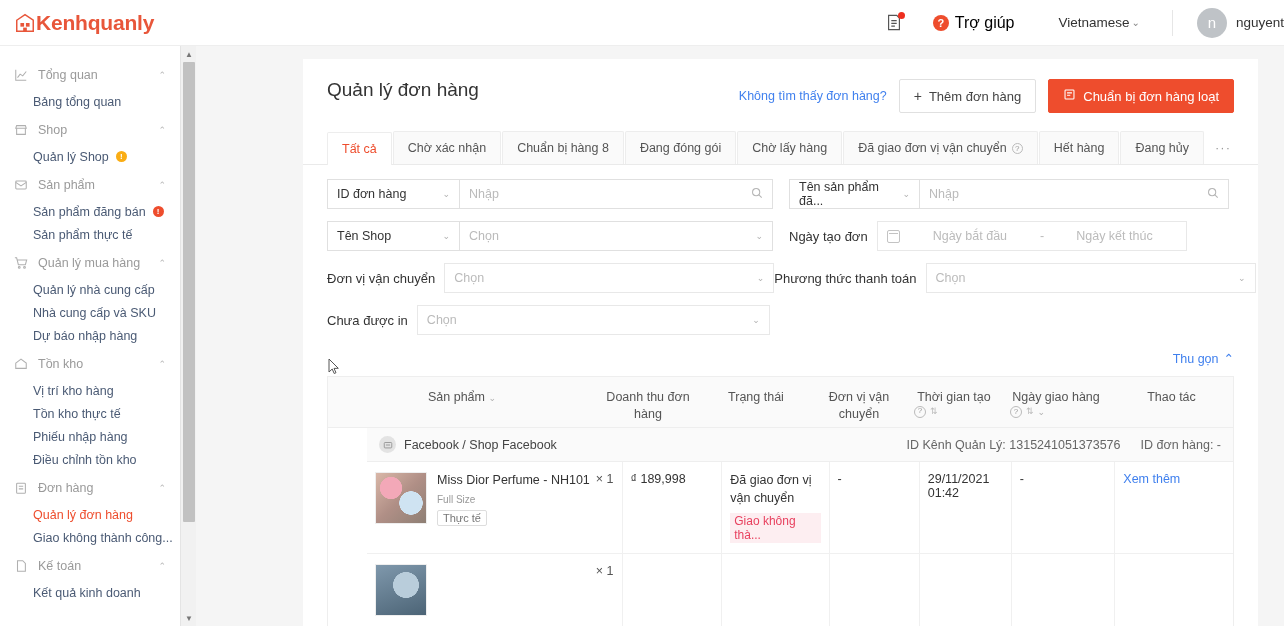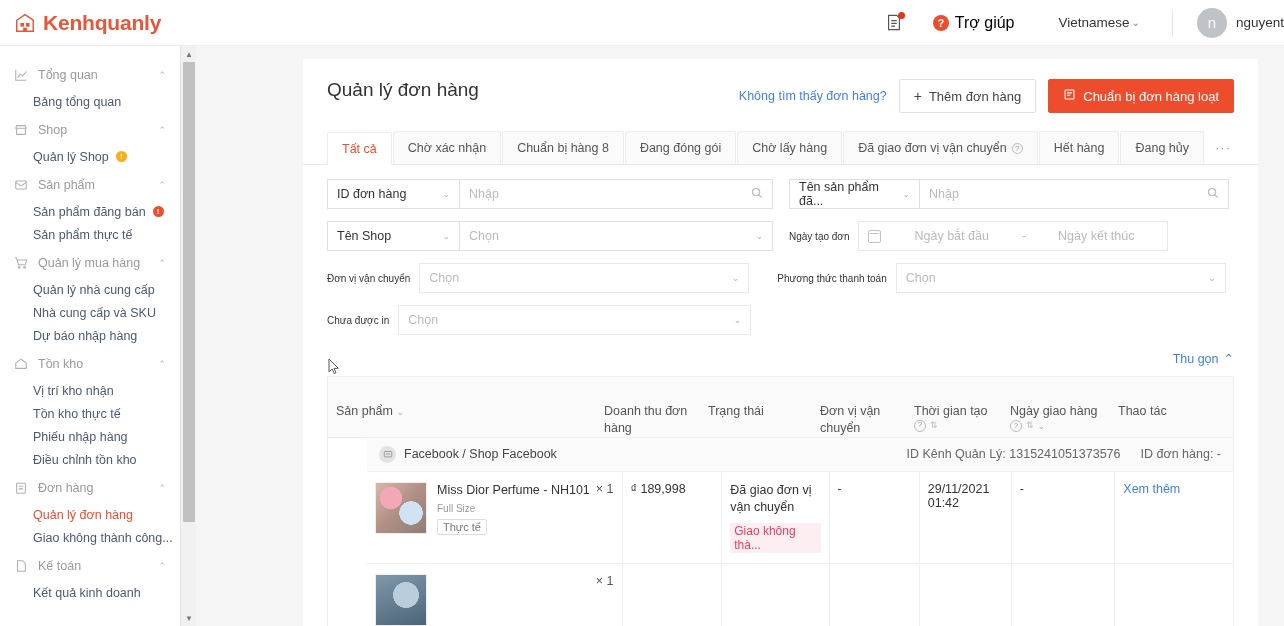--- a/index.html
+++ b/index.html
@@ -10,21 +10,21 @@
     overflow: hidden;
   }
   body { position: relative; }
 
   
   .topbar {
     position: absolute; top: 0; left: 0; width: 1284px; height: 46px;
     background: #fff; display: flex; align-items: center;
     border-bottom: 1px solid #eee;
   }
-  .brand { display: flex; align-items: center; gap: 7px; padding-left: 14px; }
+  .brand { display: flex; align-items: center; padding-left: 14px; }
   .brand-logo {
     width: 22px; height: 22px; position: relative;
   }
   .brand-name {
     color: #e8563a; font-size: 21px; font-weight: bold; letter-spacing: -0.2px;
   }
   .topbar-right {
     margin-left: auto; display: flex; align-items: center; height: 100%;
     padding-right: 0px; gap: 0px;
   }
@@ -137,21 +137,21 @@
   .fsel-combo { display: flex; height: 30px; border: 1px solid #e0e0e0; background:#fff; }
   .fsel-left {
     width: 132px; display:flex; align-items:center; padding: 0 9px;
     font-size: 12.5px; color: #333; border-right: 1px solid #e0e0e0;
     justify-content: space-between;
   }
   .fsel-input {
     flex: 1; display:flex; align-items:center; padding: 0 9px;
     font-size: 12.5px; color: #bbb; justify-content: space-between;
   }
-  .flabel { font-size: 10px; color: #333; margin-right: 9px; white-space: nowrap;}
+  .flabel { font-size: 13px; color: #333; margin-right: 9px; white-space: nowrap;}
   .fbox {
     height: 30px; border: 1px solid #e8e8e8; background: #fff; display:flex;
     align-items:center; padding: 0 9px; font-size: 12.5px; color: #bbb;
     justify-content: space-between;
   }
   .caret { font-size: 9px; color: #b0b0b0; }
   .mag { font-size: 11px; color: #b0b0b0; }
   .daterange {
     height: 30px; border: 1px solid #e8e8e8; background: #fff; display:flex;
     align-items:center; padding: 0 9px; font-size: 12.5px; color: #bbb; gap: 8px;
@@ -161,21 +161,22 @@
   .collapse-row {
     display:flex; justify-content: flex-end; padding: 4px 24px 10px 24px;
   }
   .collapse-link { font-size: 12.5px; color: #4080ee; display:flex; align-items:center; gap:5px; }
 
   
   .table-wrap { padding: 0 24px 0 24px; }
   .thead {
     display: flex; background: #fafafa; border: 1px solid #eee;
     font-size: 12.5px; color: #555; min-height: 52px; align-items: flex-start;
-    padding-top: 26px;
+    padding-top: 12px;
+    text-align: center;
   }
   .th { padding: 0 8px; line-height: 1.35; }
   .th .sub { display:flex; align-items:center; gap:4px; }
   .qmark {
     width: 12px; height: 12px; border:1px solid #bbb; border-radius:50%;
     font-size:8px; color:#999; display:inline-flex; align-items:center; justify-content:center;
   }
   .sortico { font-size: 9px; color:#bbb; line-height: 1; }
 
   .order-block { border: 1px solid #eee; border-top: none; padding-left: 39px; }
@@ -356,21 +357,21 @@
     <div class="nav-head">
       <span class="nh-icon">
         <svg width="14" height="14" viewBox="0 0 16 16" fill="none" stroke="#b0b0b0" stroke-width="1.2">
           <path d="M2 7 L8 2.5 L14 7 V13 H2 Z"></path>
         </svg>
       </span>
       <span class="nh-label">Tồn kho</span>
       <span class="nh-chev">⌃</span>
     </div>
     <div class="nav-sub">
-      <span>Vị trí kho nhận</span>
+      <span>Vị trí kho hàng</span>
     </div>
     <div class="nav-sub">
       <span>Tồn kho thực tế</span>
     </div>
     <div class="nav-sub">
       <span>Phiếu nhập hàng</span>
     </div>
     <div class="nav-sub">
       <span>Điều chỉnh tồn kho</span>
     </div>

